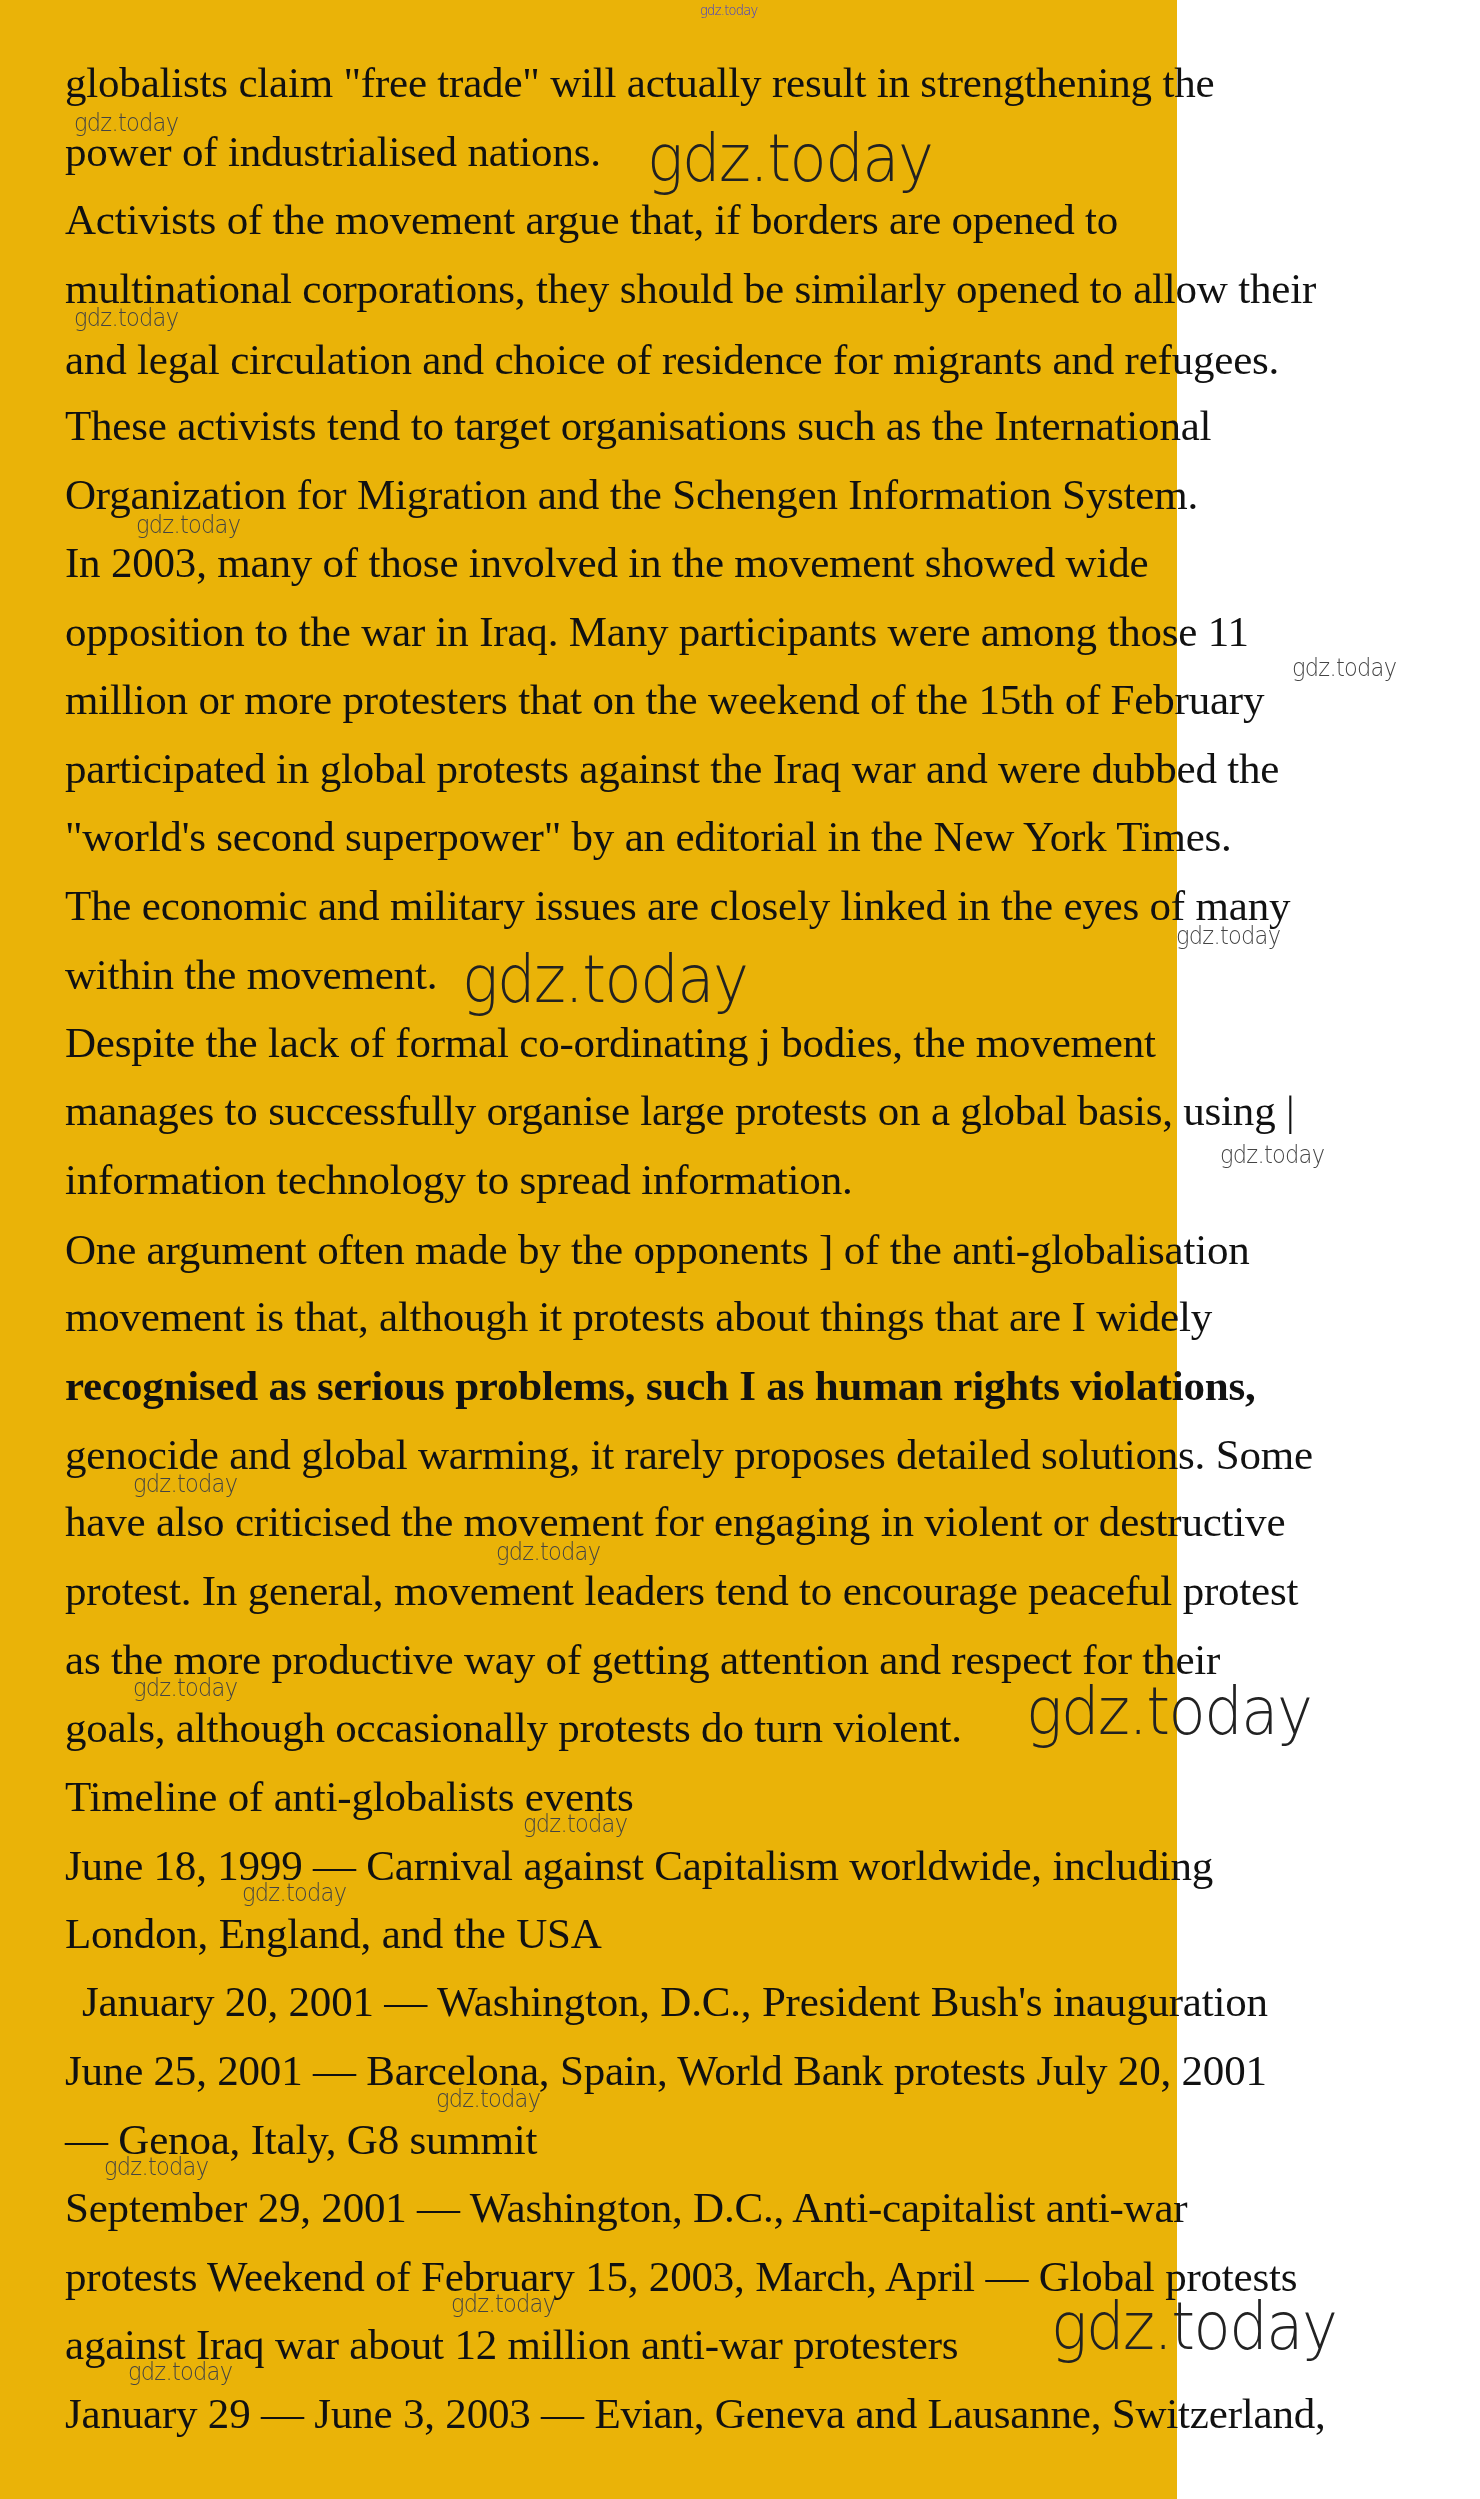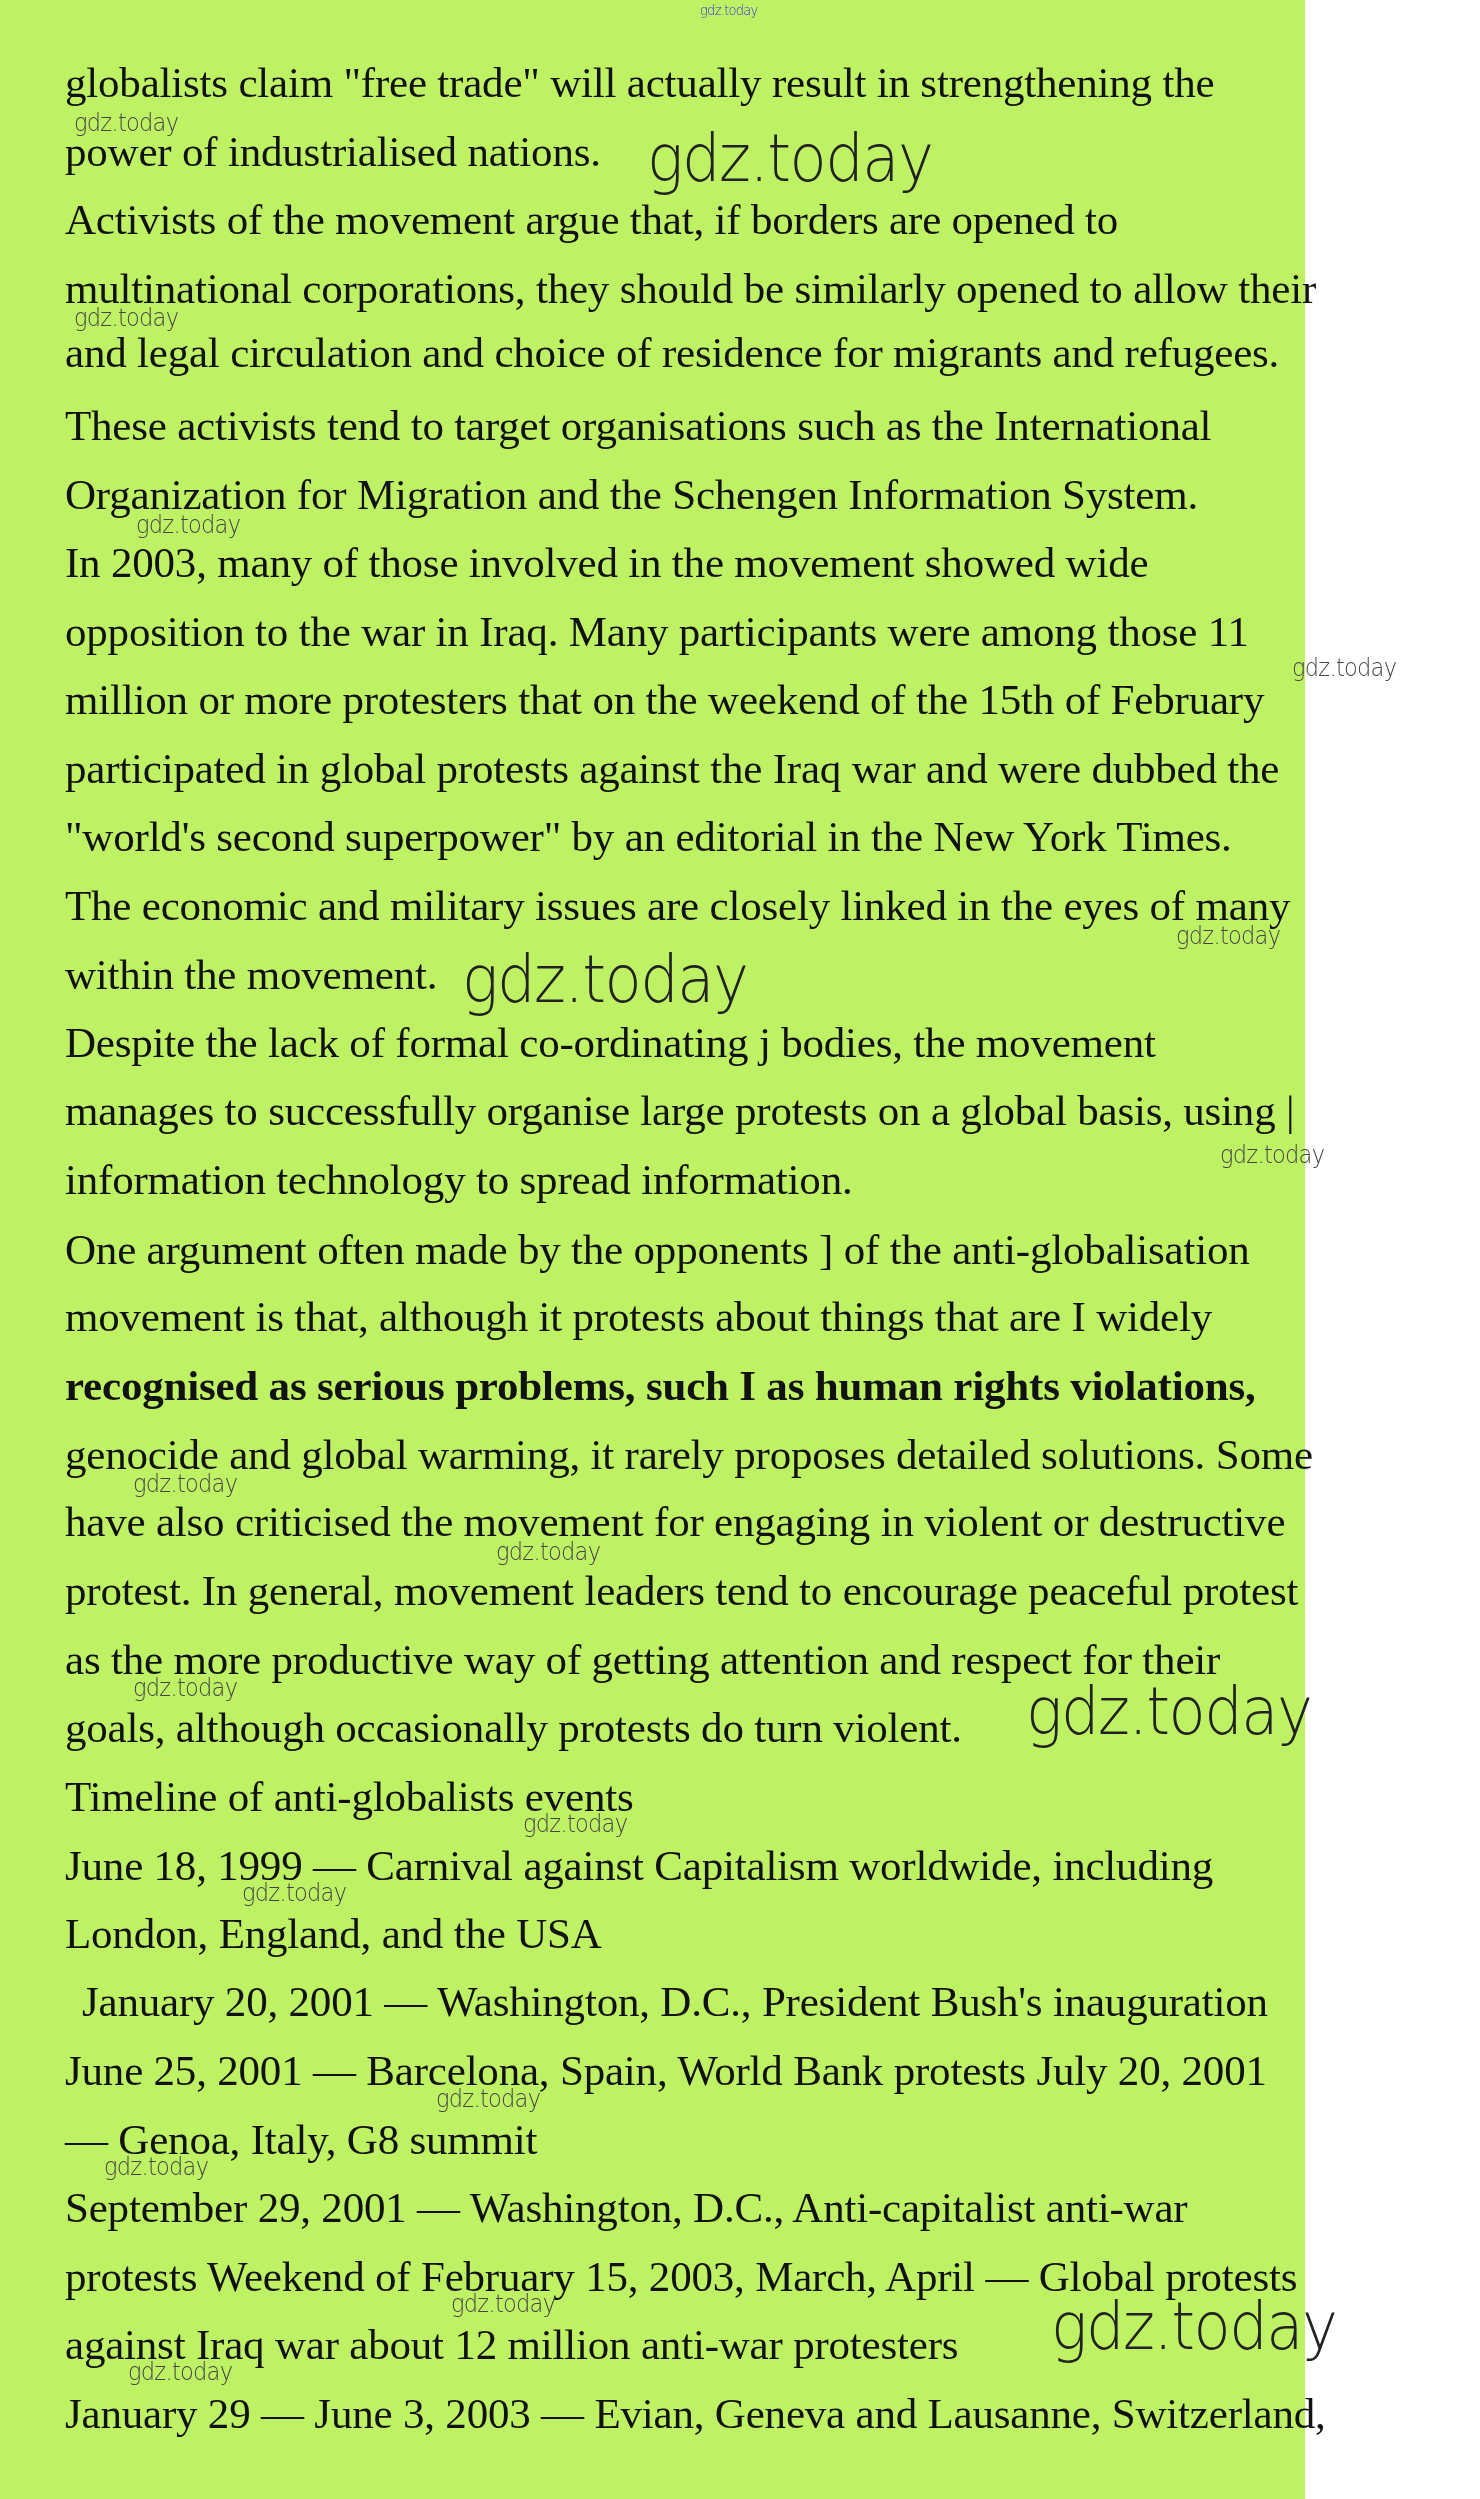--- a/index.html
+++ b/index.html
@@ -1,17 +1,17 @@
 <!DOCTYPE html>
 <html style="font-size:12.6px"><head>
 <meta charset="utf-8">
 <style>
   html, body { margin: 0; padding: 0; background: #ffffff; }
   body { width: 1481px; height: 2500px; position: relative; overflow: hidden; }
-  .page { position: absolute; left: 0; top: 0; width: 1305px; height: 2500px; background: #bef264; }
+  .page { position: absolute; left: 0; top: 0; width: 1177px; height: 2500px; background: #eab308; }
   .line {
     position: absolute; left: 65px;
     font-family: "Liberation Serif", "DejaVu Serif", serif;
     font-size: 43px; line-height: 51px; color: #111;
     white-space: nowrap; letter-spacing: -0.2px;
   }
   .wm {
     position: absolute;
     font-family: "DejaVu Sans", "Liberation Sans", sans-serif;
     font-weight: 200; color: #333; white-space: nowrap; letter-spacing: -0.8px;
@@ -25,21 +25,21 @@
 <body>
 
 <div class="page">
 
   <div class="wm wm-top" style="left:700px; top:1.6px;">gdz.today</div>
 
   <div class="line" style="top:57px;">globalists claim "free trade" will actually result in strengthening the</div>
   <div class="line" style="top:126px;">power of industrialised nations.</div>
   <div class="line" style="top:194px;">Activists of the movement argue that, if borders are opened to</div>
   <div class="line" style="top:263px;">multinational corporations, they should be similarly opened to allow their</div>
-  <div class="line" style="top:327px;text-align:center;">and legal circulation and choice of residence for migrants and refugees.</div>
+  <div class="line" style="top:334px;text-align:center;">and legal circulation and choice of residence for migrants and refugees.</div>
   <div class="line" style="top:400px;">These activists tend to target organisations such as the International</div>
   <div class="line" style="top:469px;">Organization for Migration and the Schengen Information System.</div>
   <div class="line" style="top:537px;">In 2003, many of those involved in the movement showed wide</div>
   <div class="line" style="top:606px;text-align:right;">opposition to the war in Iraq. Many participants were among those 11</div>
   <div class="line" style="top:674px;">million or more protesters that on the weekend of the 15th of February</div>
   <div class="line" style="top:743px;">participated in global protests against the Iraq war and were dubbed the</div>
   <div class="line" style="top:811px;">"world's second superpower" by an editorial in the New York Times.</div>
   <div class="line" style="top:880px;">The economic and military issues are closely linked in the eyes of many</div>
   <div class="line" style="top:949px;">within the movement.</div>
   <div class="line" style="top:1017px;">Despite the lack of formal co-ordinating j bodies, the movement</div>

